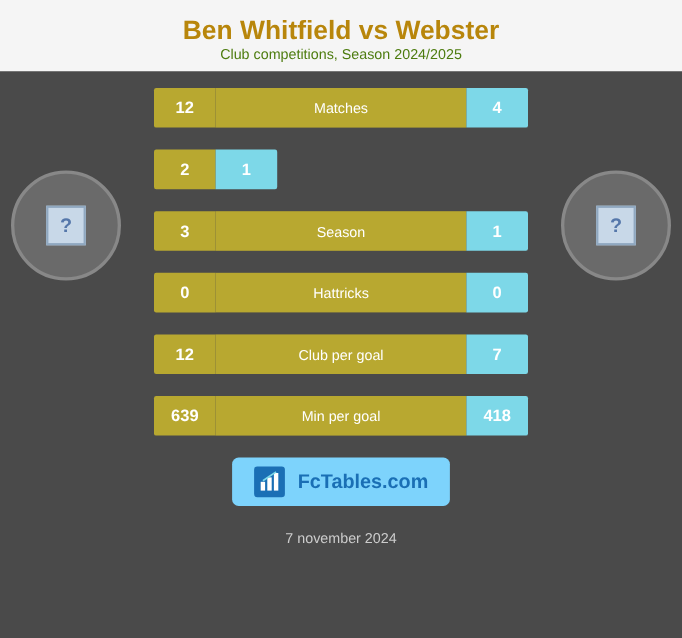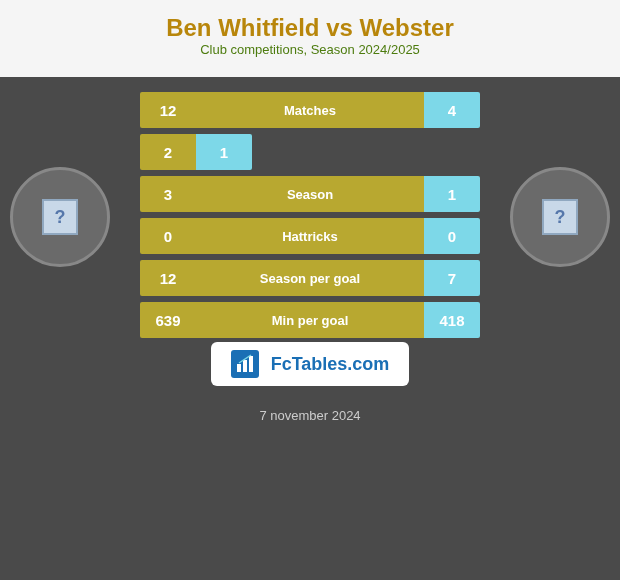--- a/index.html
+++ b/index.html
@@ -12,21 +12,21 @@
       overflow: hidden;
       display: flex;
       flex-direction: column;
       align-items: center;
     }
 
     .header {
       background: #f5f5f5;
       width: 100%;
       text-align: center;
-      padding: 14px 10px 20px;
+      padding: 14px 10px 8px;
     }
 
     .title {
       font-size: 24px;
       font-weight: bold;
       color: #b8860b;
     }
 
     .subtitle {
       font-size: 13px;
@@ -87,21 +87,21 @@
       justify-content: center;
       font-size: 18px;
       color: #5577aa;
       font-weight: bold;
     }
 
     .stats-table {
       width: 340px;
       display: flex;
       flex-direction: column;
-      gap: 6px;
+      gap: 20px;
       margin-top: 5px;
       z-index: 10;
     }
 
     .stat-row {
       display: flex;
       align-items: center;
       height: 36px;
     }
 
@@ -114,21 +114,21 @@
       height: 100%;
       display: flex;
       align-items: center;
       justify-content: center;
       border-radius: 2px 0 0 2px;
     }
 
     .stat-middle {
       background: #b8a830;
       color: #fff;
-      font-weight: bold;
+      font-weight: normal;
       font-size: 13px;
       flex: 1;
       height: 100%;
       display: flex;
       align-items: center;
       justify-content: center;
       text-align: center;
     }
 
     .stat-right {
@@ -138,24 +138,24 @@
       font-size: 15px;
       width: 56px;
       height: 100%;
       display: flex;
       align-items: center;
       justify-content: center;
       border-radius: 0 2px 2px 0;
     }
 
     .fctables-logo {
-      background: #ffffff;
+      background: #7dd3fc;
       border-radius: 6px;
       padding: 8px 20px;
-      margin-top: 4px;
+      margin-top: 20px;
       display: flex;
       align-items: center;
       gap: 12px;
       z-index: 10;
     }
 
     .fctables-icon {
       width: 28px;
       height: 28px;
       background: #1a6fb5;
@@ -222,21 +222,21 @@
         <div class="stat-middle">Season</div>
         <div class="stat-right">1</div>
       </div>
       <div class="stat-row">
         <div class="stat-left">0</div>
         <div class="stat-middle">Hattricks</div>
         <div class="stat-right">0</div>
       </div>
       <div class="stat-row">
         <div class="stat-left">12</div>
-        <div class="stat-middle">Season per goal</div>
+        <div class="stat-middle">Club per goal</div>
         <div class="stat-right">7</div>
       </div>
       <div class="stat-row">
         <div class="stat-left">639</div>
         <div class="stat-middle">Min per goal</div>
         <div class="stat-right">418</div>
       </div>
     </div>
 
   <div class="fctables-logo">

